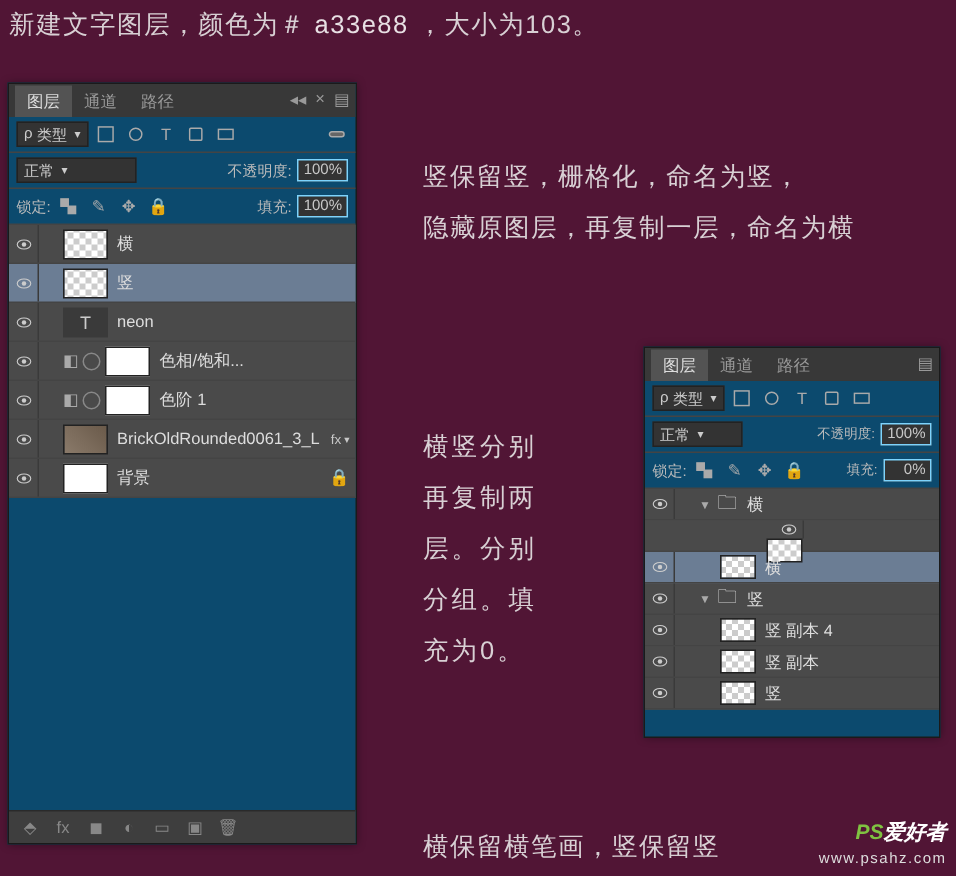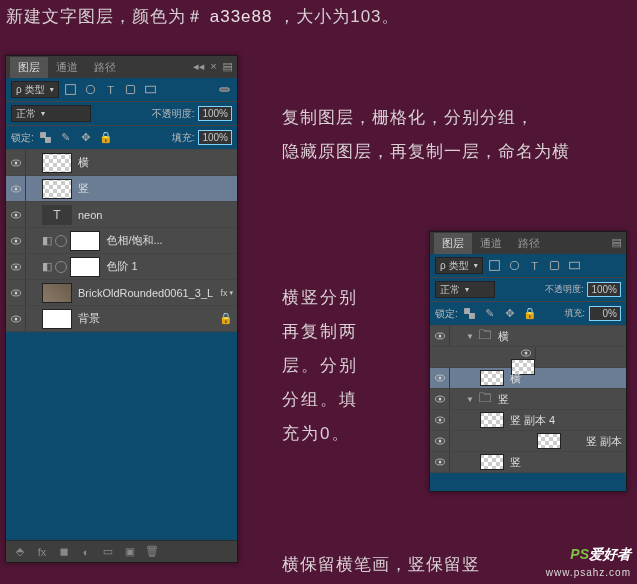--- a/index.html
+++ b/index.html
@@ -49,21 +49,21 @@
 .tri{font-size:8px;color:#aaa;margin-right:2px}
 </style>
 </head>
 <body>
 
 <div class="txt txt-top">
   <span>新建文字图层，颜色为＃ </span><span class="hex">a33e88</span><span> ，大小为103。</span>
 </div>
 
 <div class="txt txt-r1">
-  <div>复制图层，栅格化，分别分组，</div>
+  <div>竖保留竖，栅格化，命名为竖，</div>
   <div>隐藏原图层，再复制一层，命名为横</div>
 </div>
 
 <div class="txt txt-mid">横竖分别再复制两层。分别分组。填充为0。</div>
 <div class="txt txt-bot">横保留横笔画，竖保留竖</div>
 
 <div class="panel p1">
 <div class="tabs">
   <div class="tab active">图层</div>
   <div class="tab">通道</div>
@@ -327,21 +327,21 @@
           <svg viewBox="0 0 16 16">
             <ellipse cx="8" cy="8" rx="6" ry="4" fill="none" stroke="#ccc"></ellipse>
             <circle cx="8" cy="8" r="2" fill="#ccc"></circle>
           </svg>
         </div>
         <div class="link"></div>
         <div class="indent"></div>
         <div class="thumb th-check" style="width:24px;height:16px"></div>
         <span class="lname">竖 副本 4</span>
       </div>
-      <div class="layer" style="height: 21px; justify-content: space-between;">
+      <div class="layer" style="height: 21px;">
         <div class="vis">
           <svg viewBox="0 0 16 16">
             <ellipse cx="8" cy="8" rx="6" ry="4" fill="none" stroke="#ccc"></ellipse>
             <circle cx="8" cy="8" r="2" fill="#ccc"></circle>
           </svg>
         </div>
         <div class="link"></div>
         <div class="indent"></div>
         <div class="thumb th-check" style="width:24px;height:16px"></div>
         <span class="lname">竖 副本</span>

